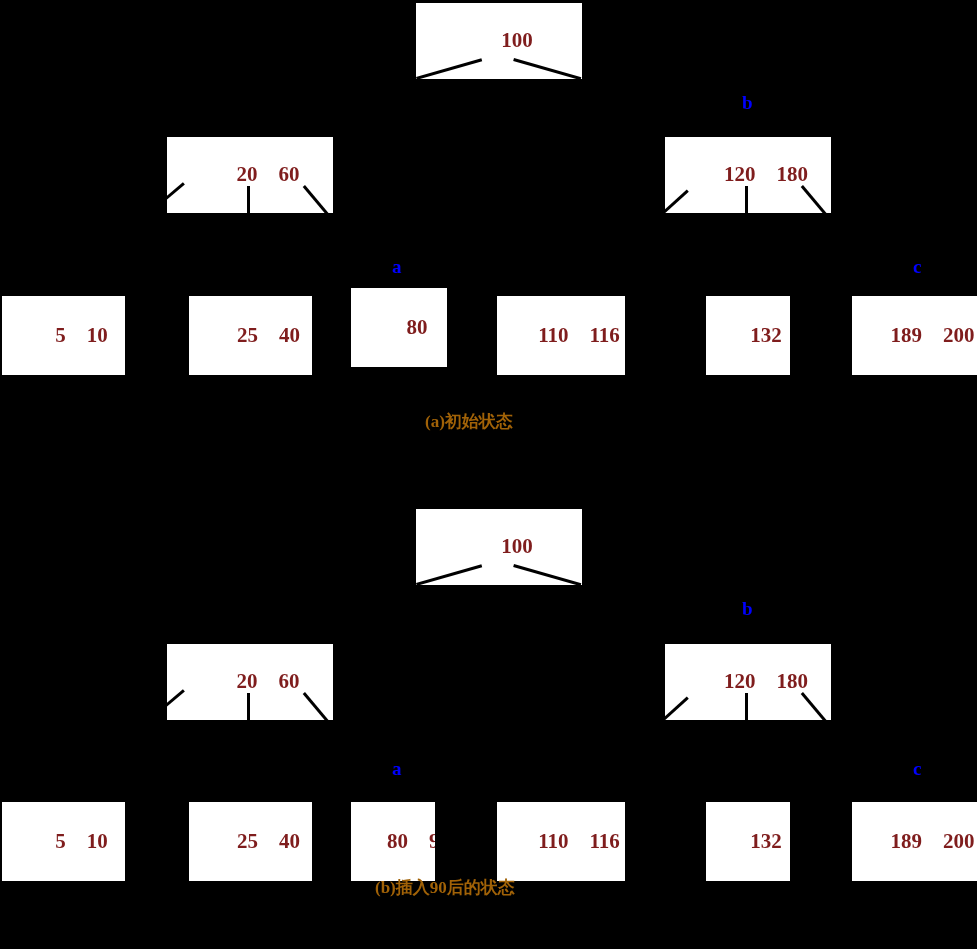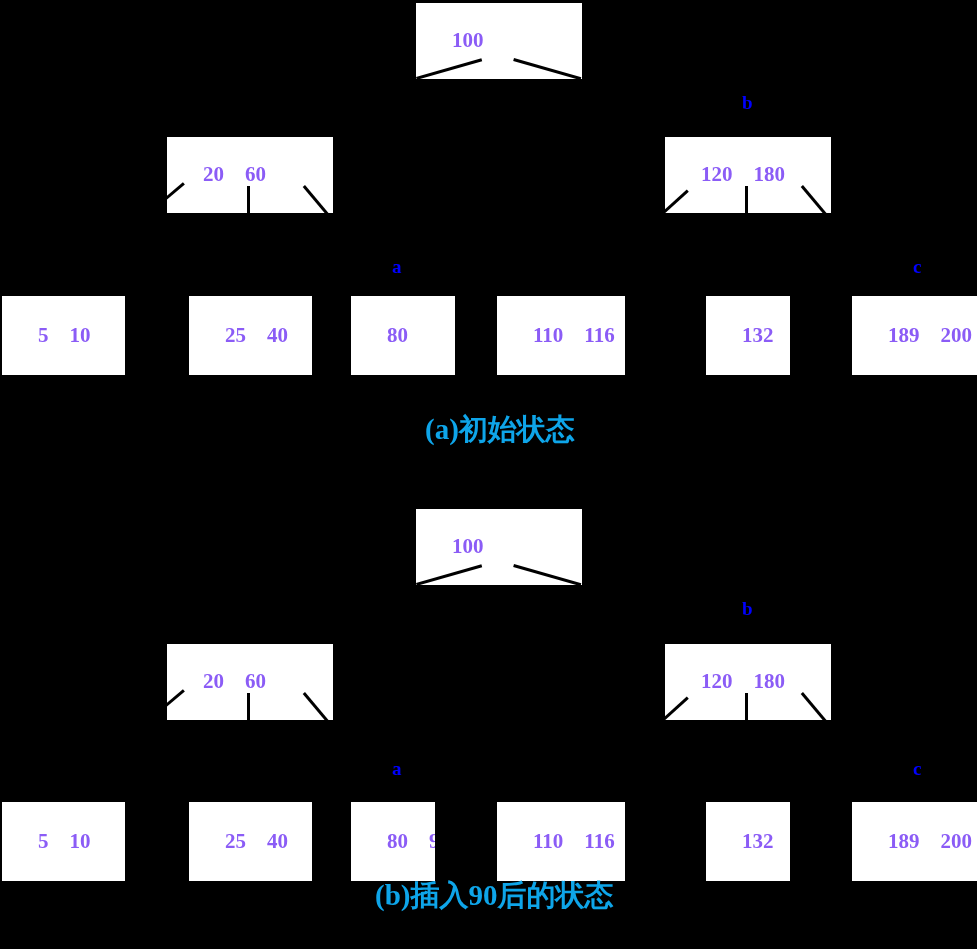--- a/index.html
+++ b/index.html
@@ -28,21 +28,22 @@
     background: #ffffff;
     box-sizing: border-box;
     overflow: hidden;
   }
   .node .keys {
     position: absolute;
     left: 0;
     right: 0;
     top: 50%;
     transform: translateY(-52%);
-    color: #8b5cf6;
+    text-align: center;
+    color: #7f1d1d;
     font-weight: bold;
     font-size: 21px;
     letter-spacing: 0px;
     white-space: nowrap;
     font-family: "Liberation Serif", "DejaVu Serif", serif;
     margin-left: 36px;
   }
   
   .ptr {
     position: absolute;
@@ -53,23 +54,23 @@
   .label {
     position: absolute;
     color: #0000ff;
     font-weight: bold;
     font-size: 19px;
     font-family: "Liberation Serif", "DejaVu Serif", serif;
     white-space: nowrap;
   }
   .caption {
     position: absolute;
-    color: #0ea5e9;
+    color: #a16207;
     font-weight: bold;
-    font-size: 29px;
+    font-size: 17px;
     font-family: "Liberation Serif", "DejaVu Serif", serif;
     white-space: nowrap;
     text-align: right;
   }
 </style>
 </head>
 <body>
 
 <div class="stage">
 
@@ -98,21 +99,21 @@
 
     <div class="label" style="left:392px; top:256px;">a</div>
     <div class="label" style="left:913px; top:256px;">c</div>
 
     <div class="node" style="left:2px; top:296px; width:123px; height:79px;">
       <div class="keys">5 10</div>
     </div>
     <div class="node" style="left:189px; top:296px; width:123px; height:79px;">
       <div class="keys">25 40</div>
     </div>
-    <div class="node" style="left:351px; top:296px; width:104px; height:79px;">
+    <div class="node" style="left:351px; top:288px; width:96px; height:79px;">
       <div class="keys">80</div>
     </div>
     <div class="node" style="left:497px; top:296px; width:128px; height:79px;">
       <div class="keys">110 116</div>
     </div>
     <div class="node" style="left:706px; top:296px; width:84px; height:79px;">
       <div class="keys">132</div>
     </div>
     <div class="node" style="left:852px; top:296px; width:125px; height:79px;">
       <div class="keys">189 200</div>

